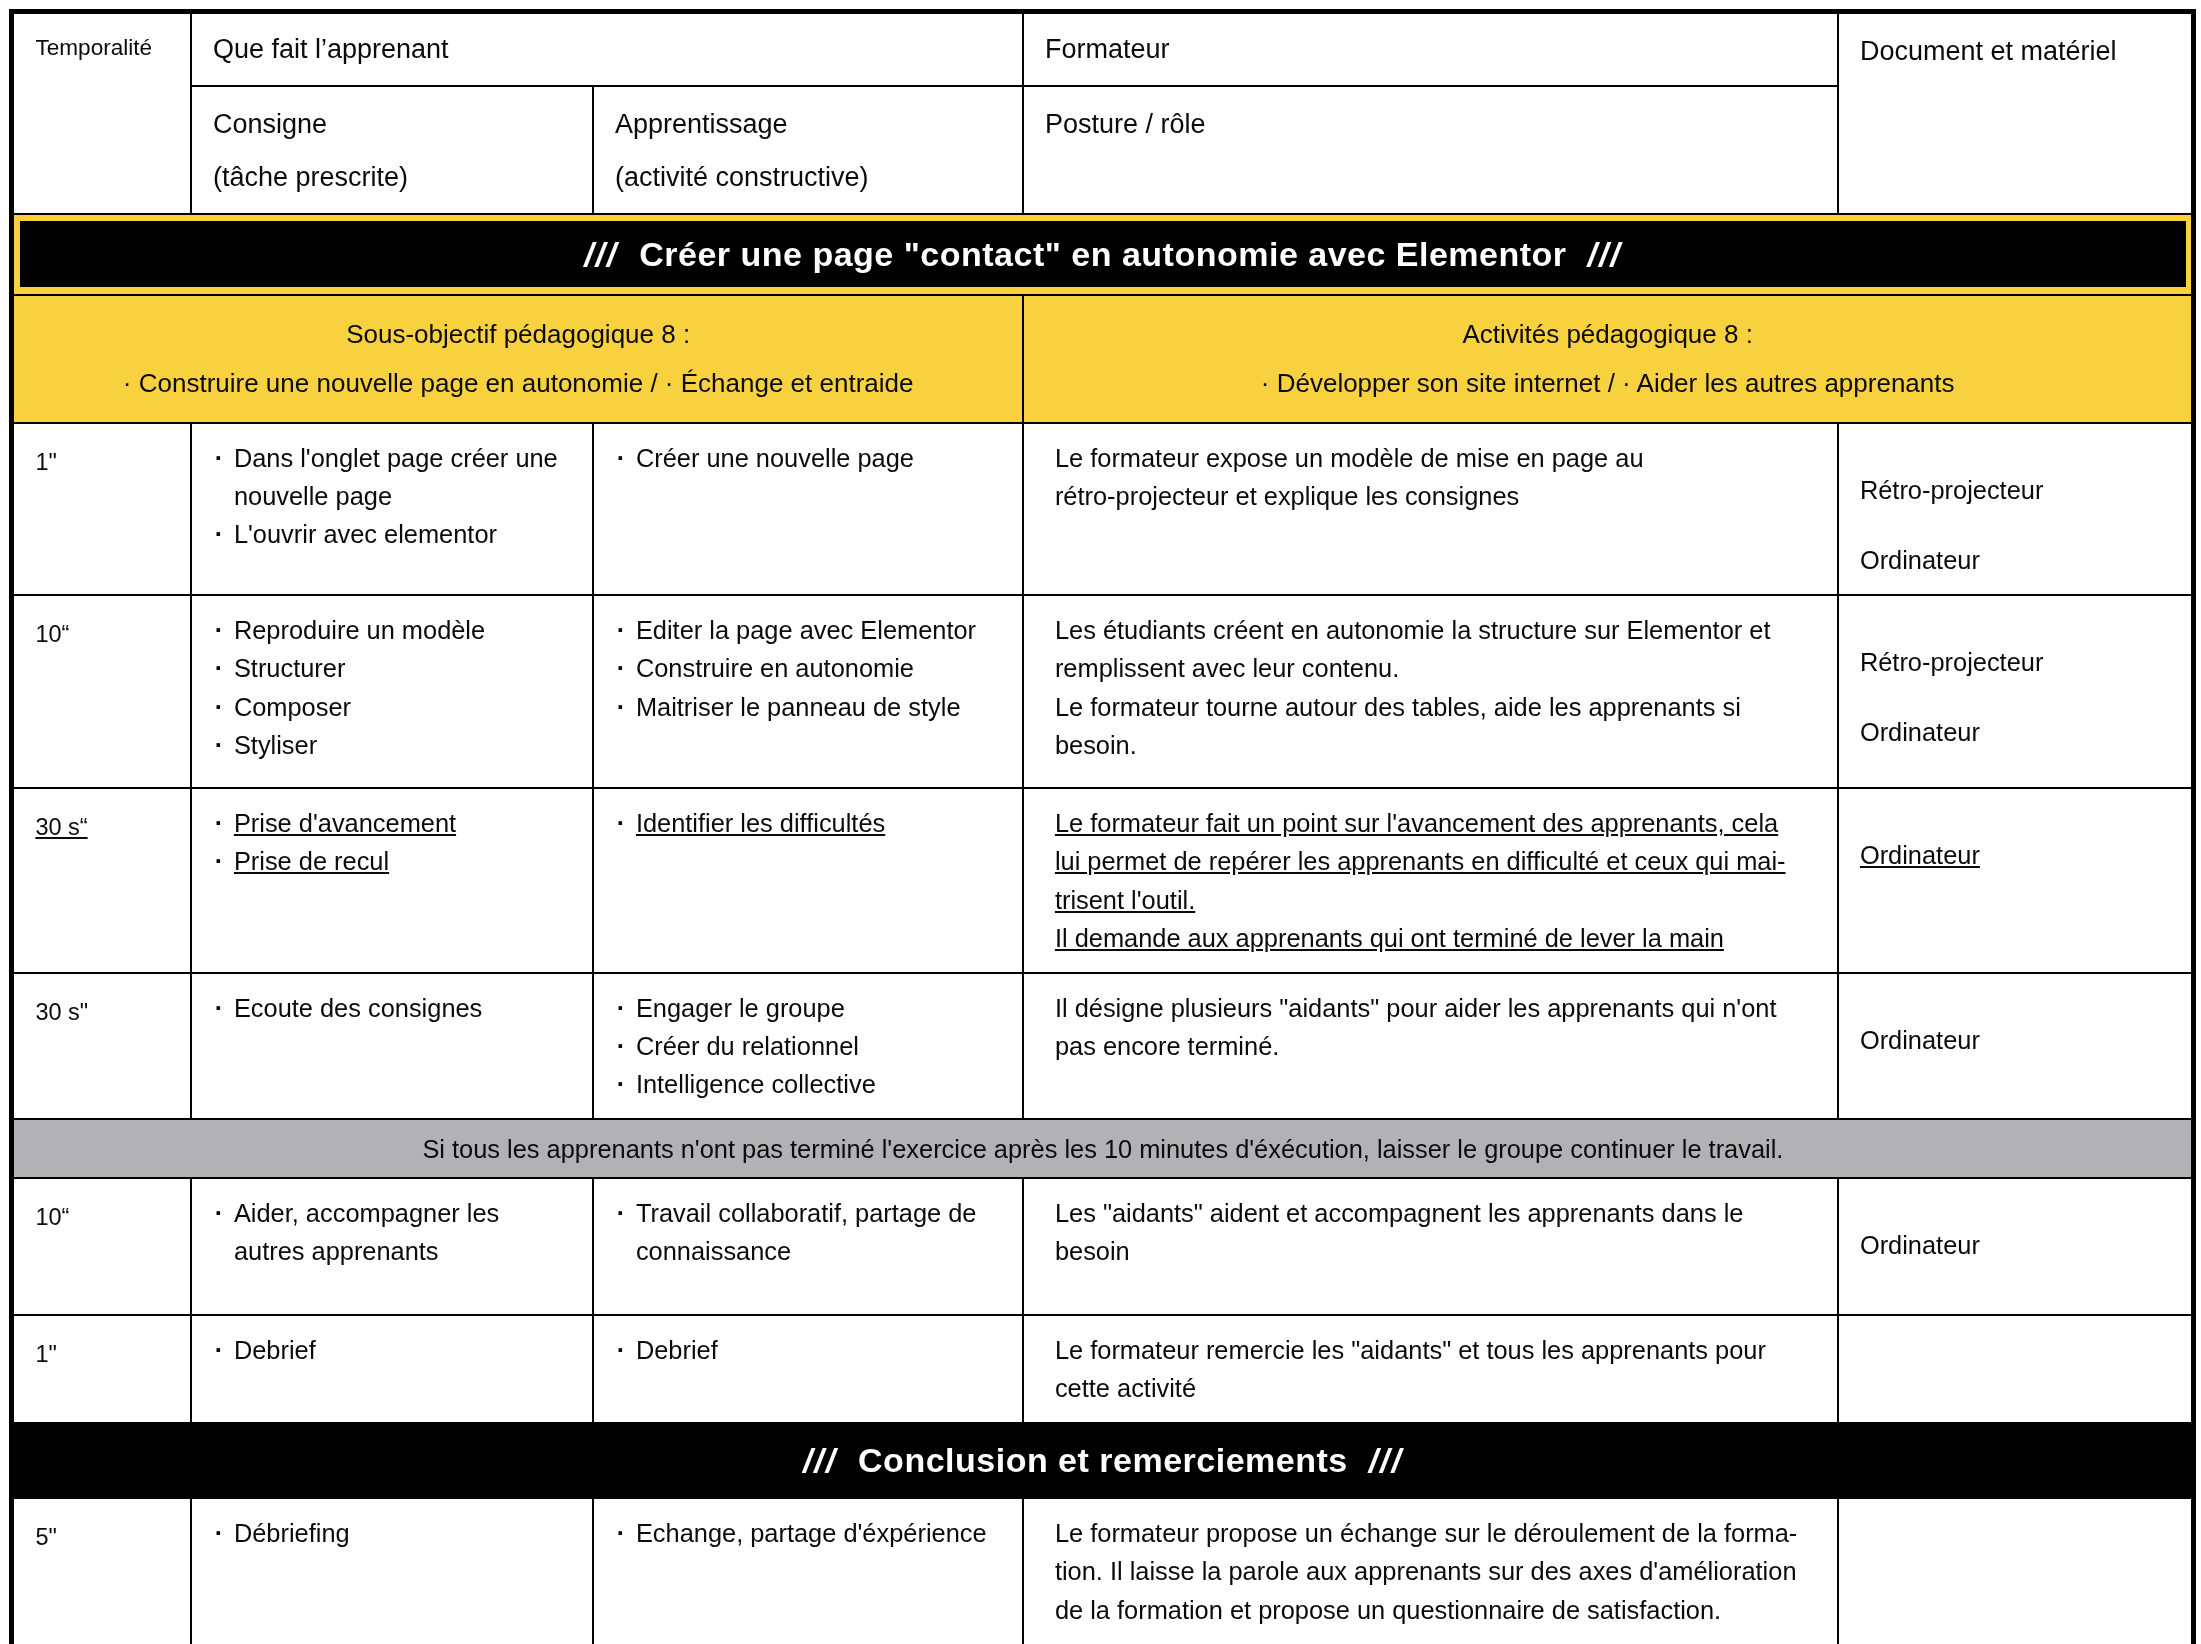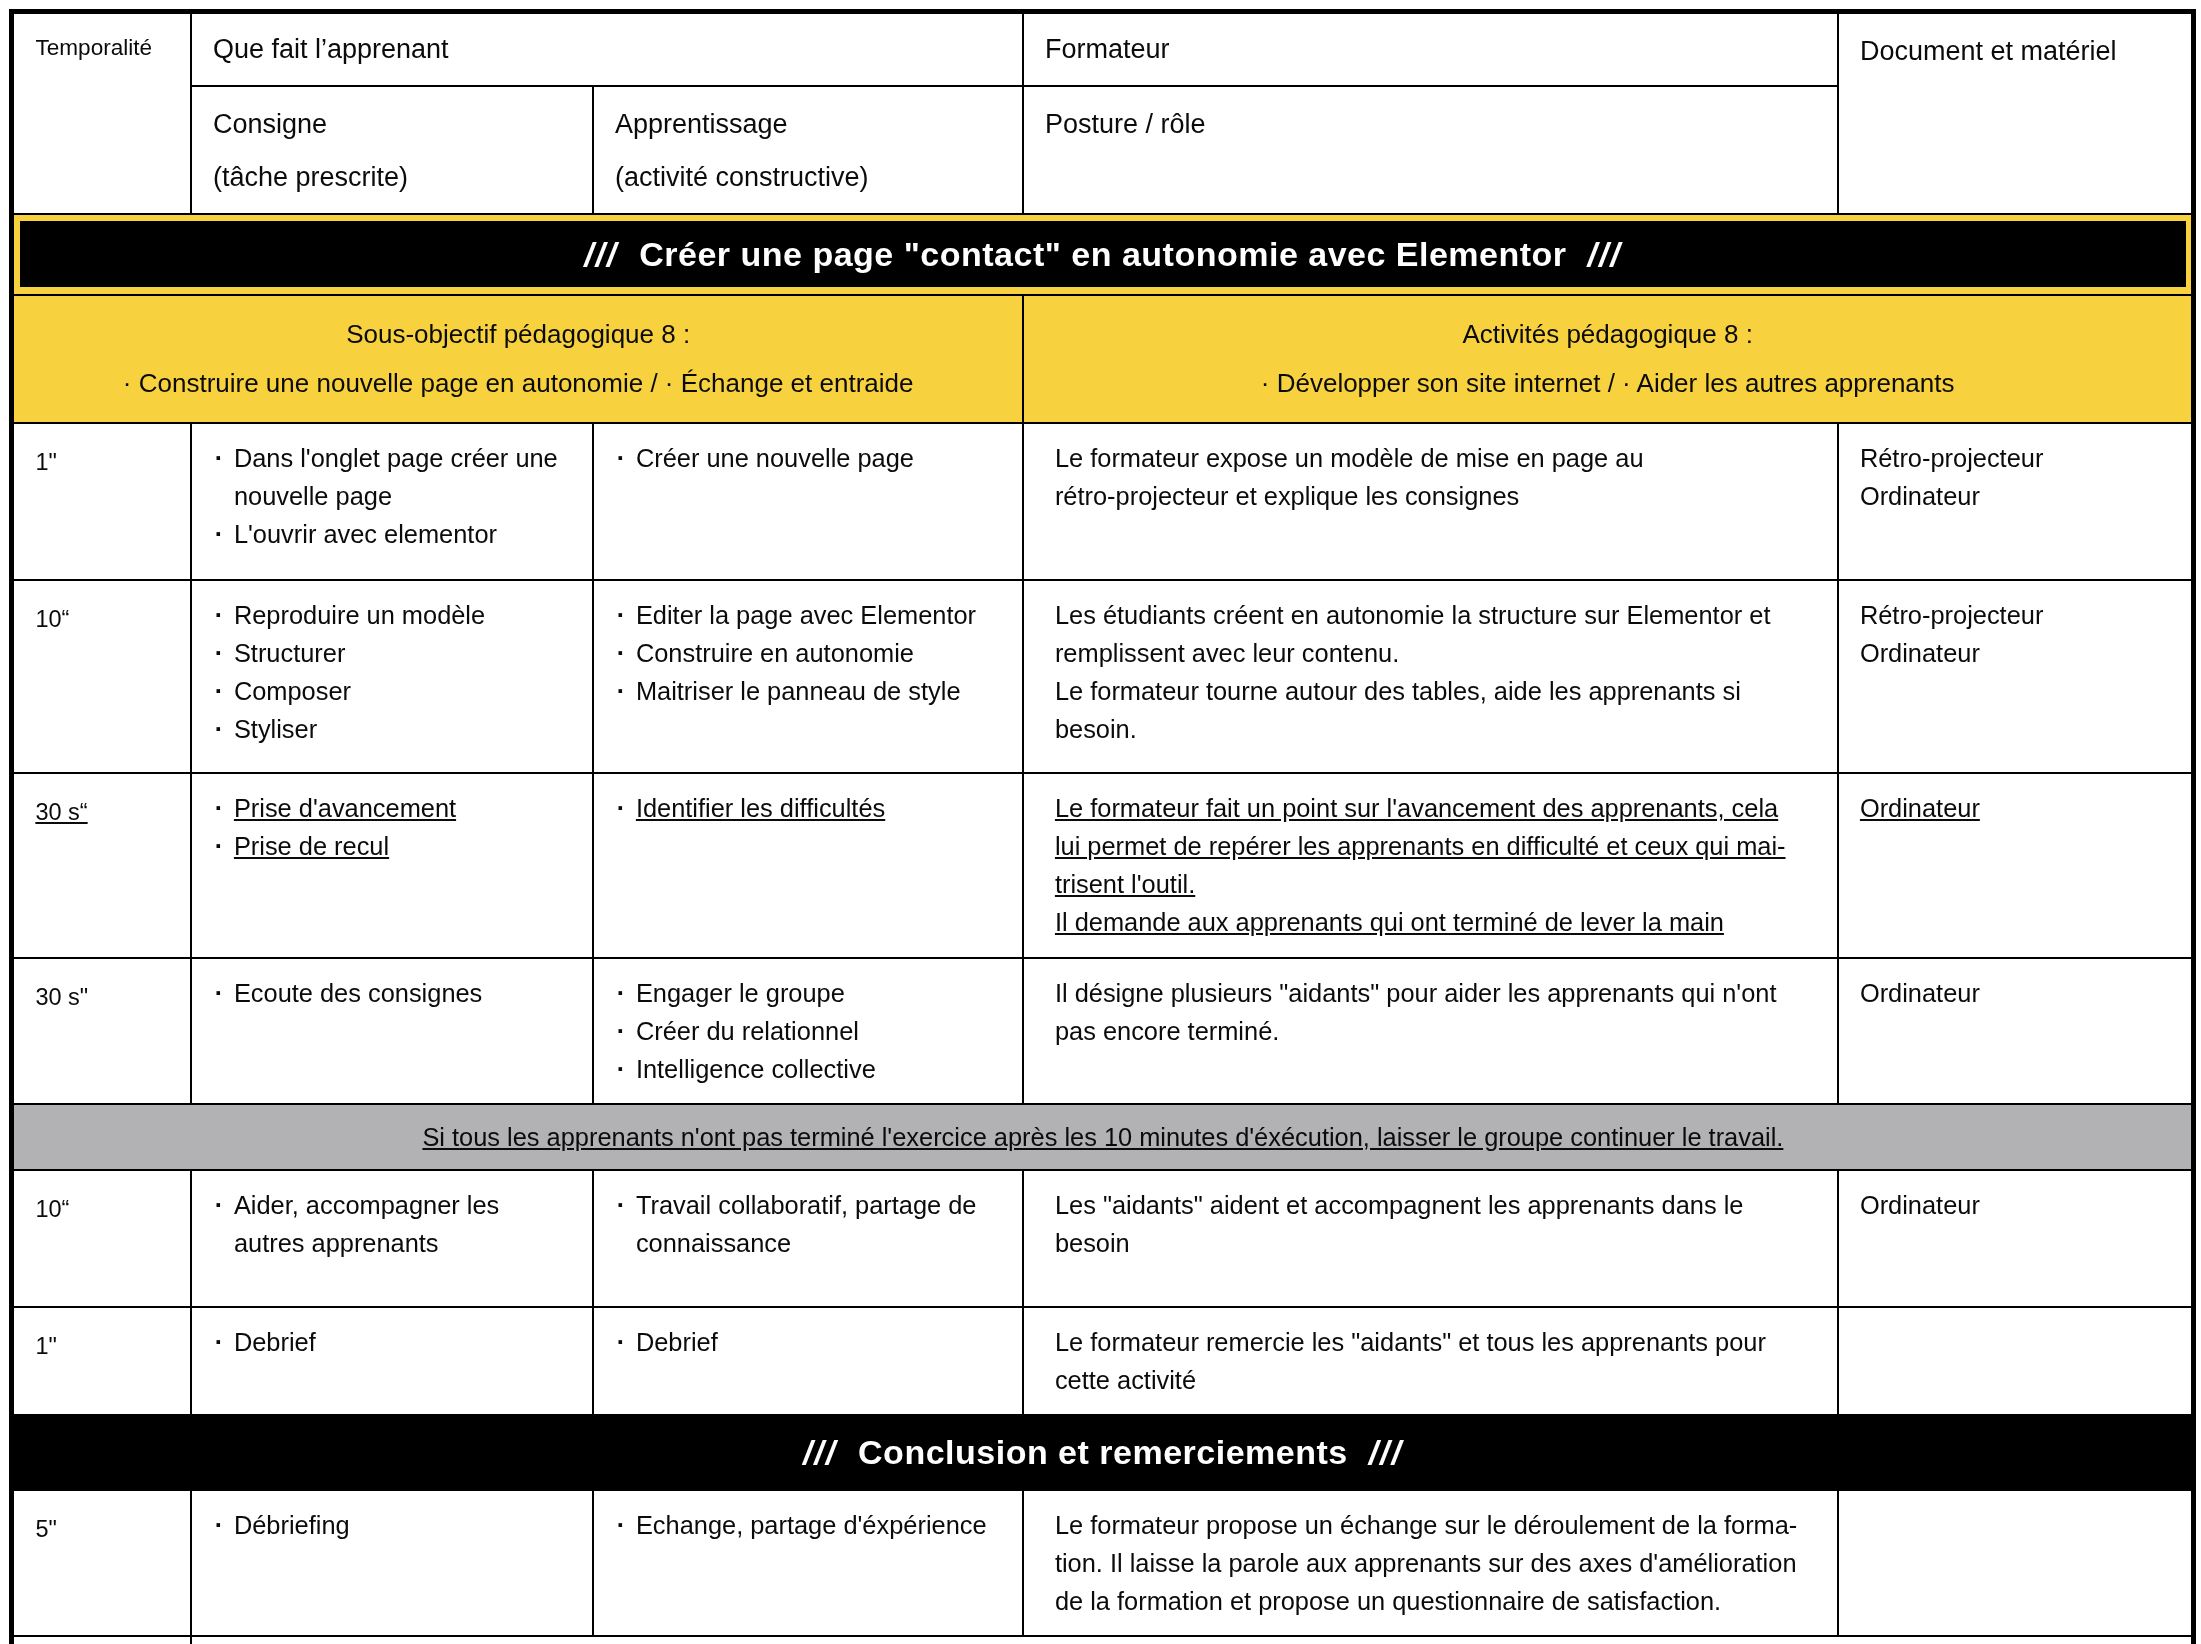--- a/index.html
+++ b/index.html
@@ -95,33 +95,33 @@
   .bullet {
     position: relative;
     padding-left: 21px;
   }
   .bullet::before {
     content: "\00B7";
     position: absolute;
     left: 1.9px;
     font-weight: bold;
   }
-  .plainline { padding-left: 0; }
+  .plainline { padding-left: 0; margin-top: 32px; }
   .multiline { white-space: pre-line; margin-left: 10px; }
   td.merged-final { vertical-align: middle; }
   
   tr.hrowA  { height: 73px; }
   tr.hrowB  { height: 113px; }
   tr.banner1-row { height: 79px; }
   tr.yellow-row  { height: 128px; }
   tr.r1 { height: 157px; }
   tr.r2 { height: 193px; }
   tr.r3 { height: 162px; text-decoration: underline; }
   tr.r4 { height: 135px; }
-  tr.gray-row { height: 66px; text-decoration: underline; }
+  tr.gray-row { height: 59px; }
   tr.r5 { height: 137px; }
   tr.r6 { height: 107px; }
   tr.banner2-row { height: 75px; }
   tr.r7 { height: 137px; }
   tr.r8 { height: 77px; }
 </style>
 </head>
 <body>
 
 <div class="page">

